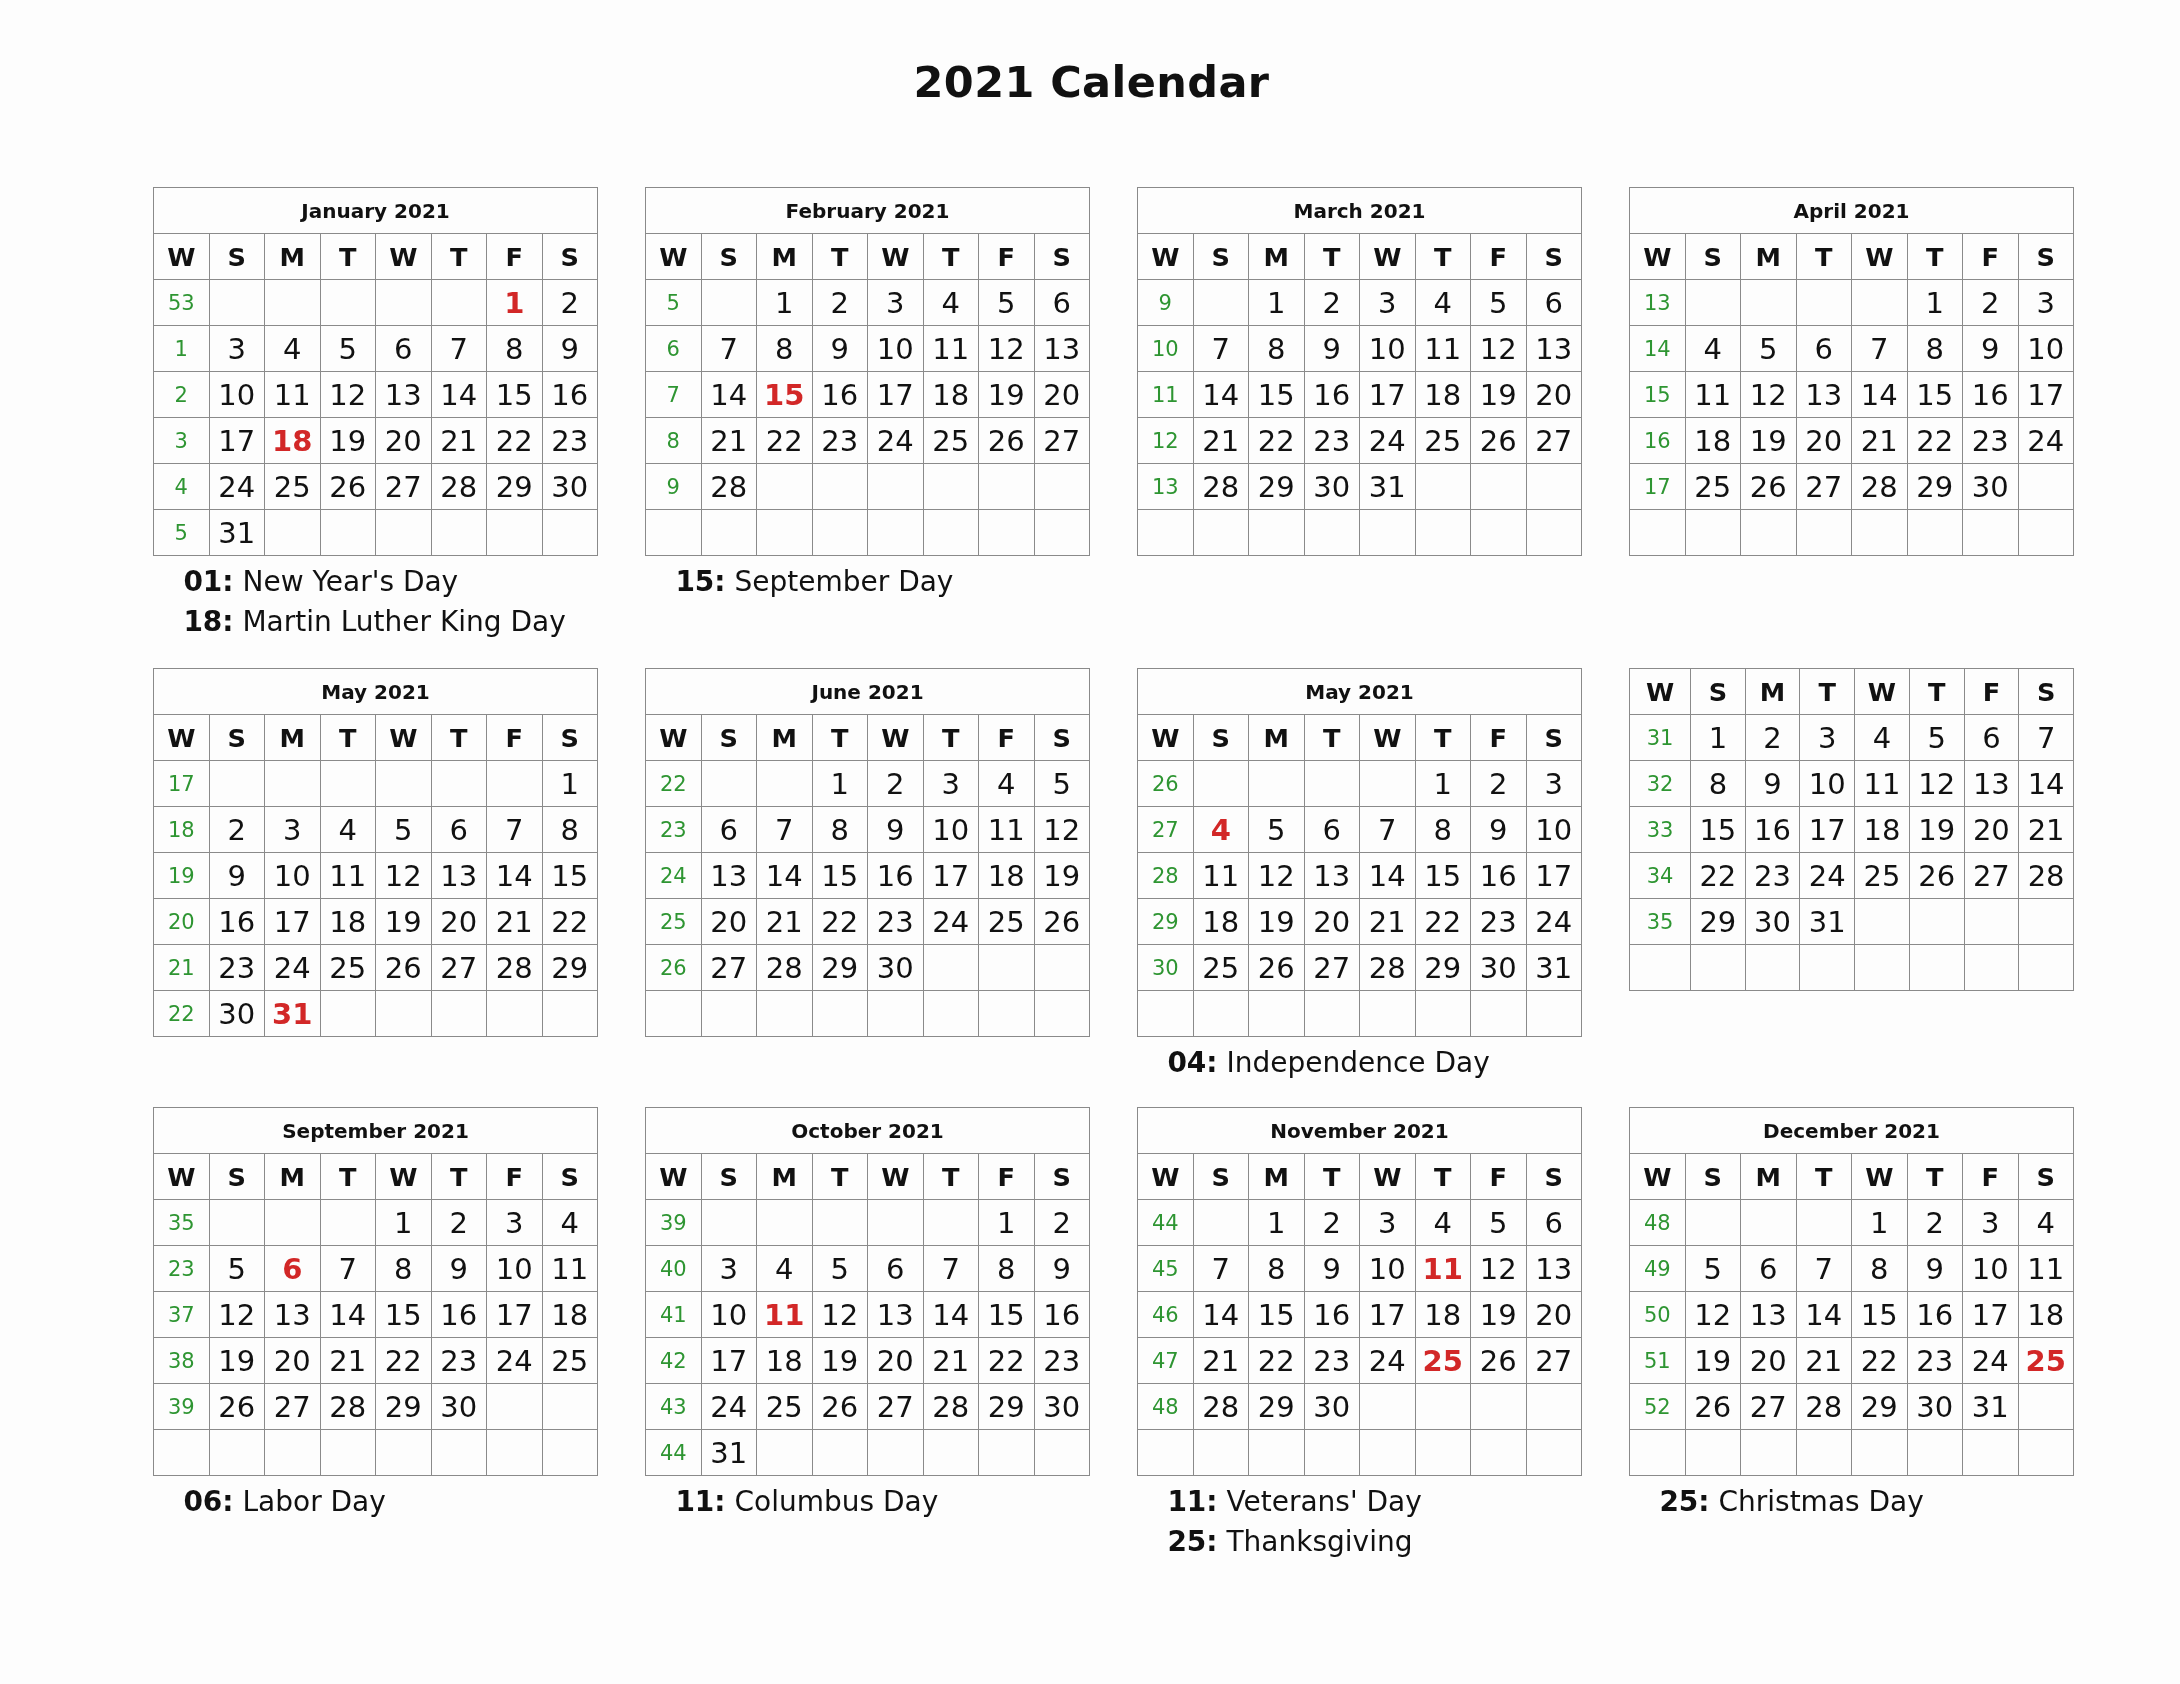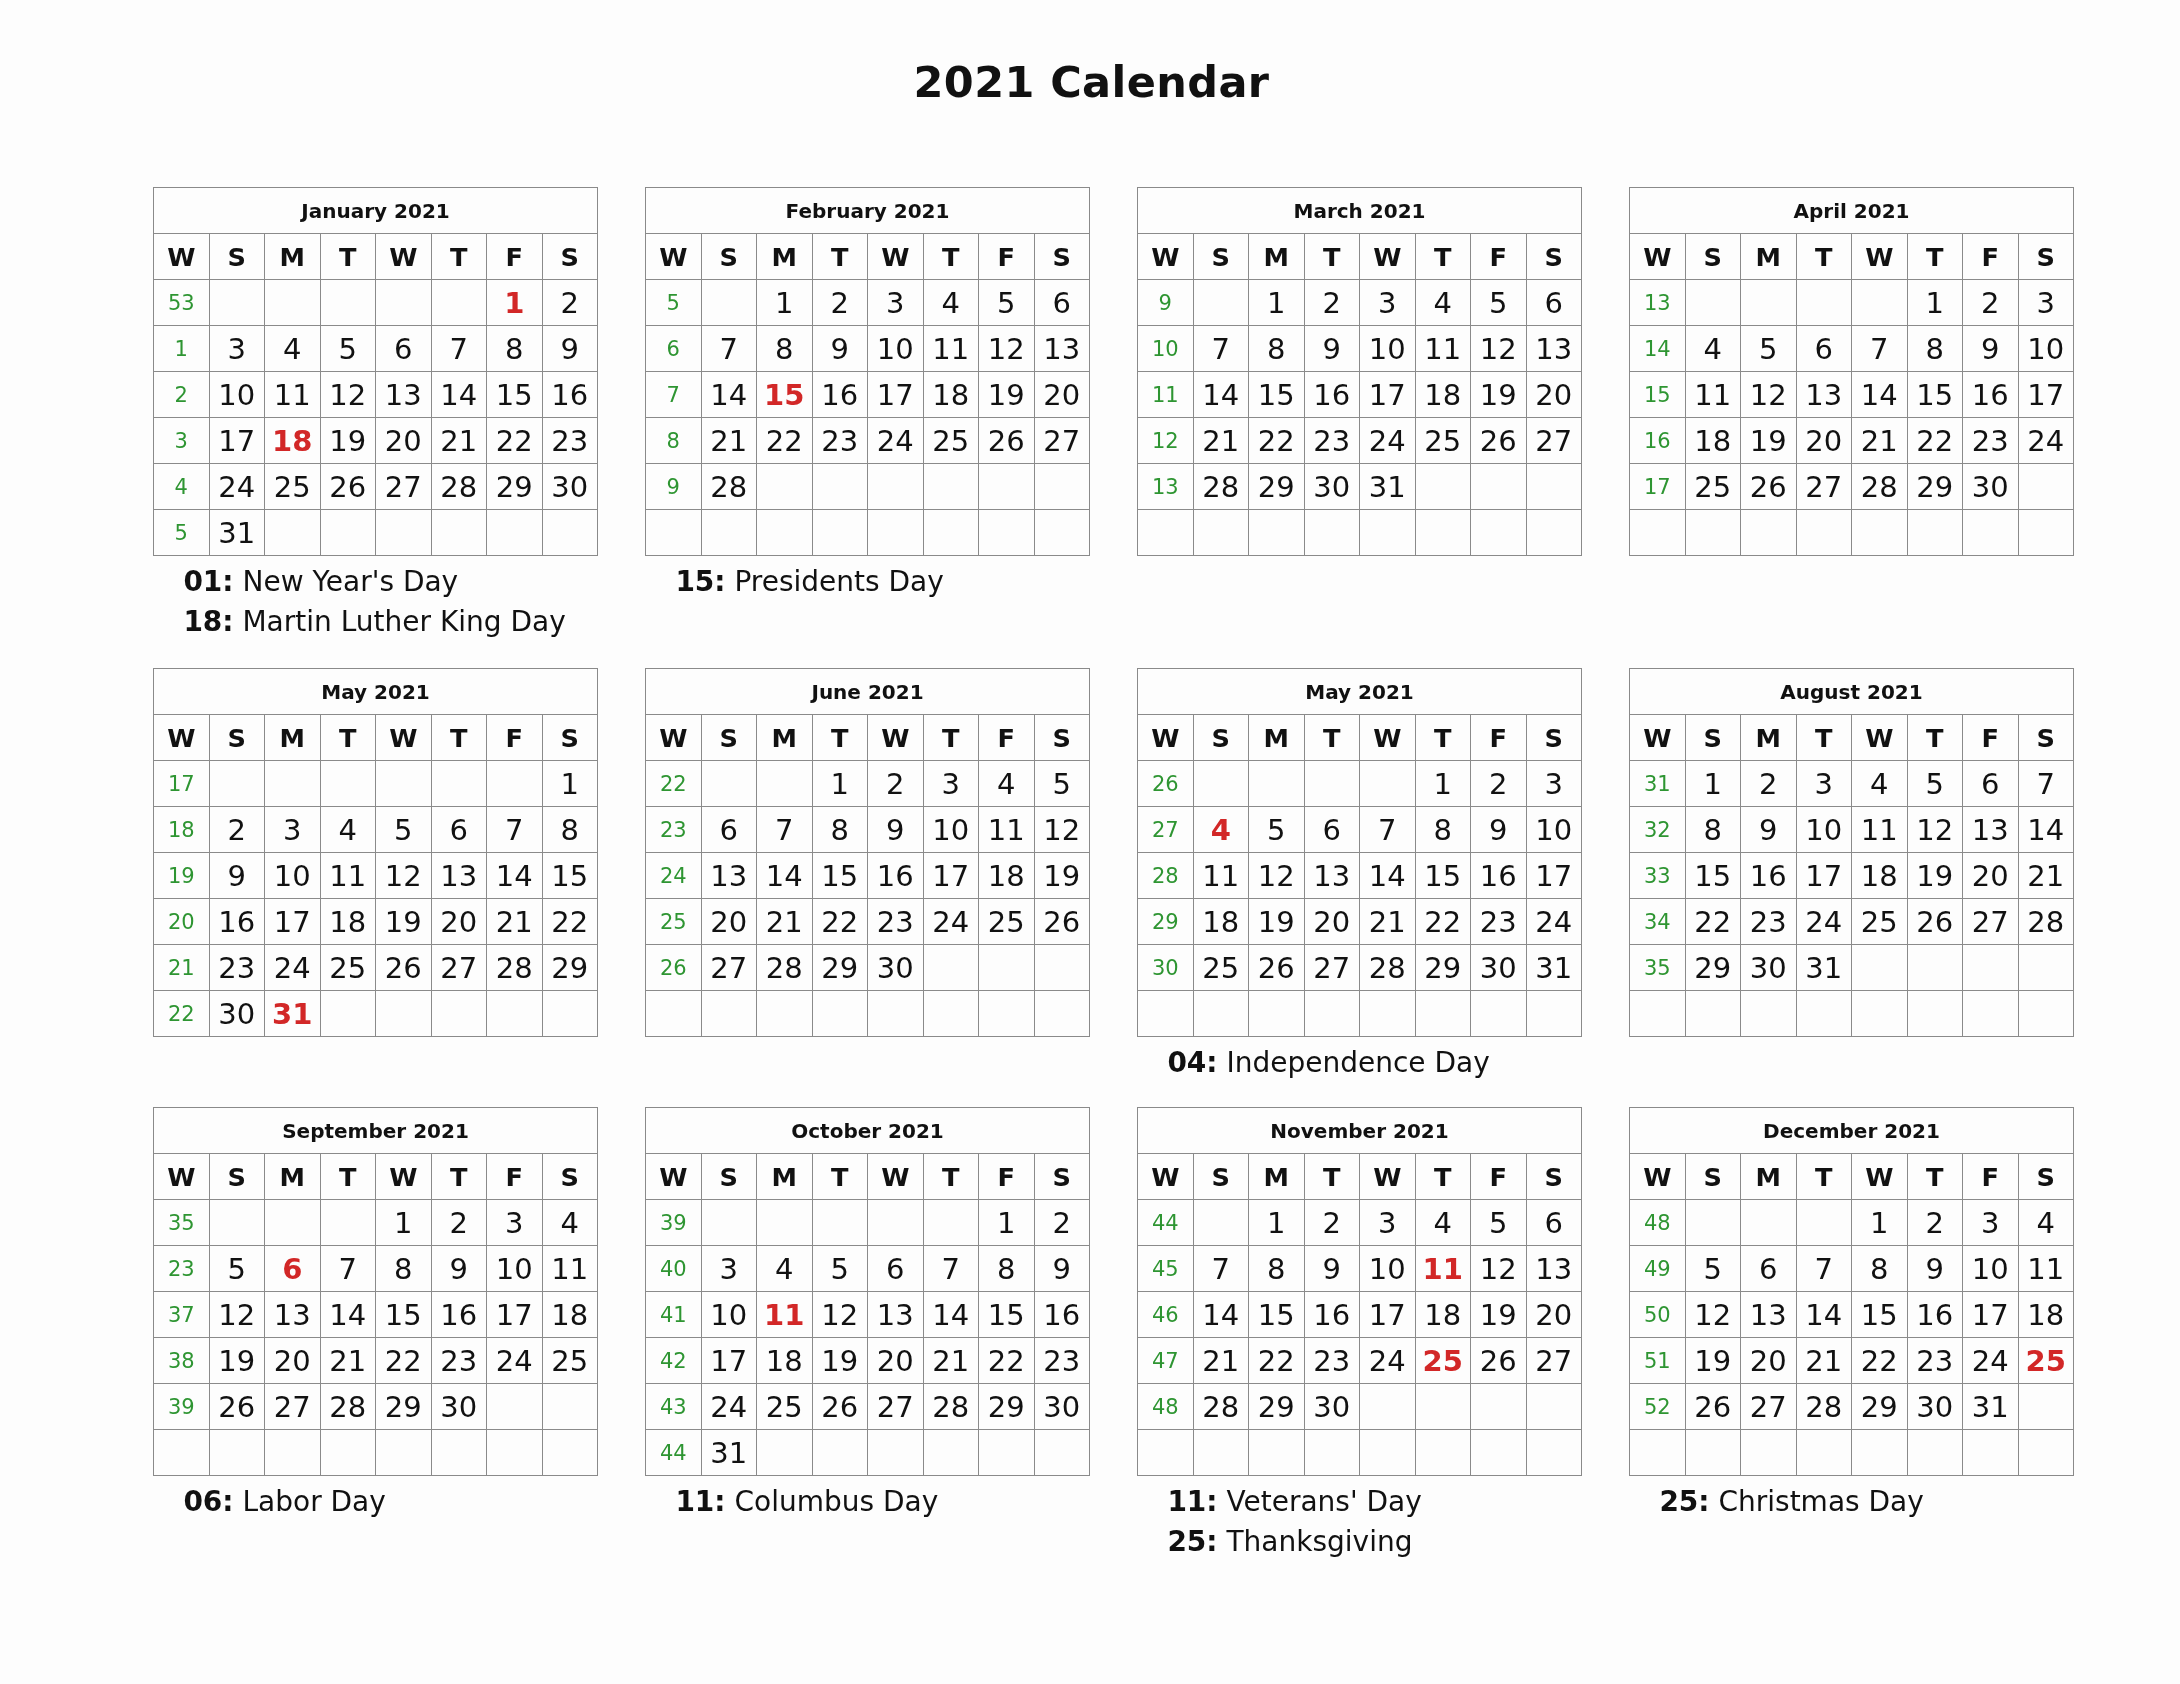--- a/index.html
+++ b/index.html
@@ -257,21 +257,21 @@
             <td class="day"></td>
             <td class="day"></td>
             <td class="day"></td>
             <td class="day"></td>
             <td class="day"></td>
             <td class="day"></td>
           </tr>
         </tbody>
       </table>
       <div class="holidays">
-        <div class="holiday-line"><b>15:</b><span> Presidents Day</span></div>
+        <div class="holiday-line"><b>15:</b><span> September Day</span></div>
       </div>
     </div>
     <div class="month-block">
       <table class="month-table">
         <thead>
           <tr>
             <th class="month-title" colspan="8">March 2021</th>
           </tr>
           <tr>
             <th class="dow wk-col">W</th>
@@ -674,23 +674,20 @@
           </tr>
         </tbody>
       </table>
       <div class="holidays">
         <div class="holiday-line"><b>04:</b><span> Independence Day</span></div>
       </div>
     </div>
     <div class="month-block">
       <table class="month-table">
         <thead>
-          <tr>
-            <th class="month-title" colspan="8">August 2021</th>
-          </tr>
           <tr>
             <th class="dow wk-col">W</th>
             <th class="dow">S</th>
             <th class="dow">M</th>
             <th class="dow">T</th>
             <th class="dow">W</th>
             <th class="dow">T</th>
             <th class="dow">F</th>
             <th class="dow">S</th>
           </tr>

